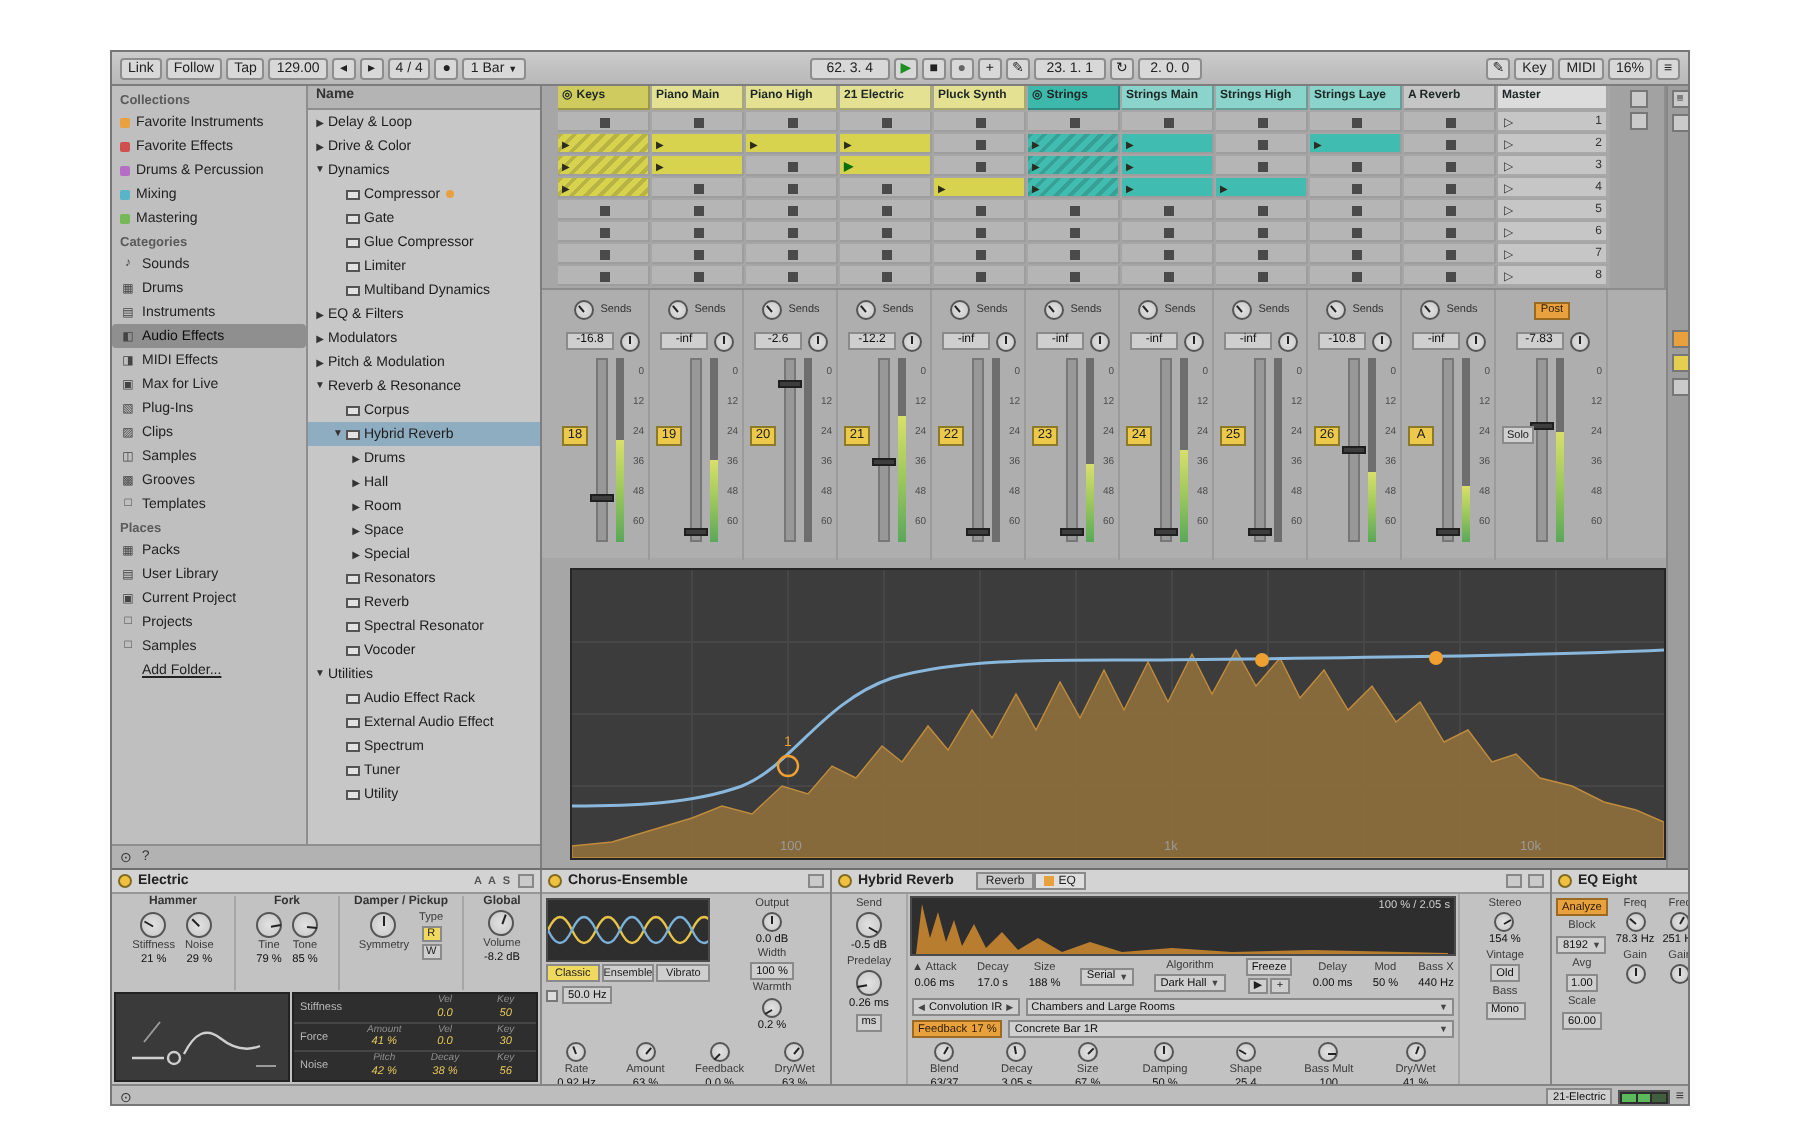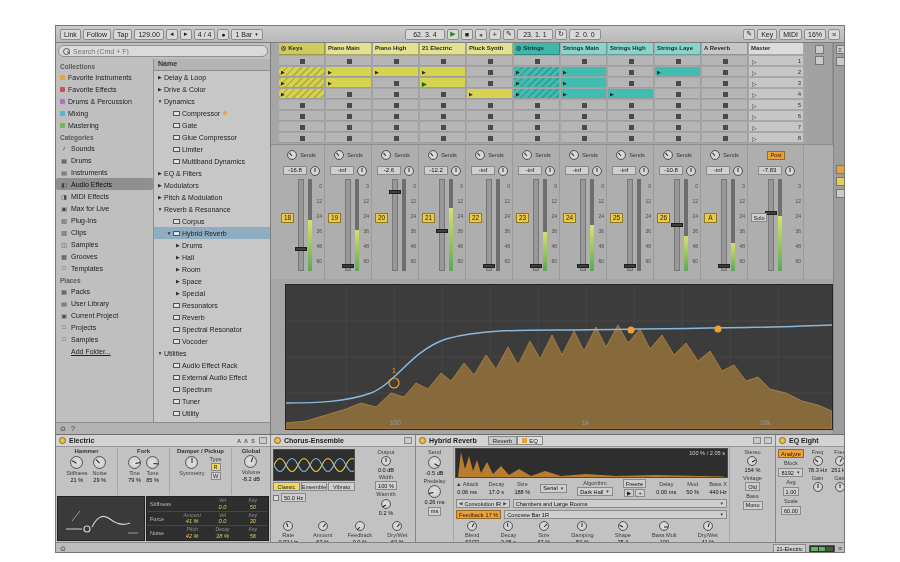--- a/index.html
+++ b/index.html
@@ -170,24 +170,20 @@
     <span class="tbox" style="min-width:32px">2. 0. 0</span>
     <span class="tspacer"></span>
     <span class="tbox icon">✎</span>
     <span class="tbox">Key</span>
     <span class="tbox">MIDI</span>
     <span class="tbox">16%</span>
     <span class="tbox icon">≡</span>
   </div>
 
   <div class="browser">
-    <div class="b-search">
-      <span class="searchglyph"></span>
-      <input type="text" placeholder="Search (Cmd + F)" style="">
-    </div>
     <div class="b-body">
       <div class="b-side" id="b-lists">
             <div class="b-sec-h">Collections</div>
             <div class="b-item">
               <span class="b-dot" style="background: rgb(232, 161, 61);"></span>
               <span class="b-lbl">Favorite Instruments</span>
             </div>
             <div class="b-item">
               <span class="b-dot" style="background: rgb(208, 80, 80);"></span>
               <span class="b-lbl">Favorite Effects</span>

